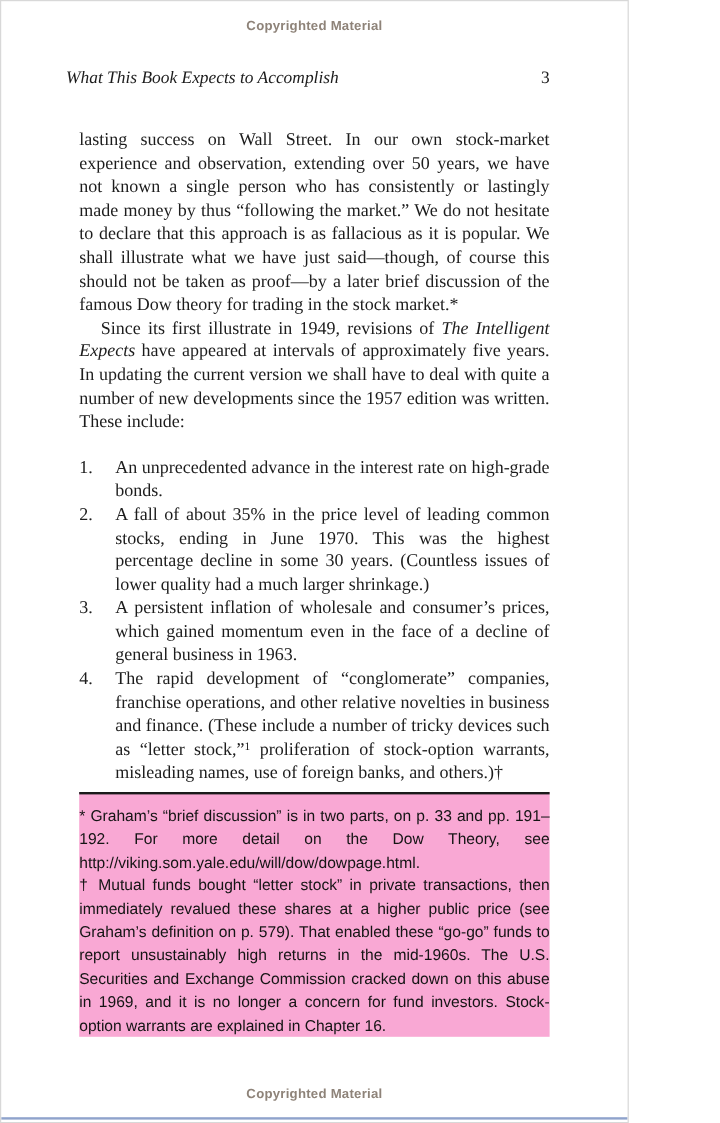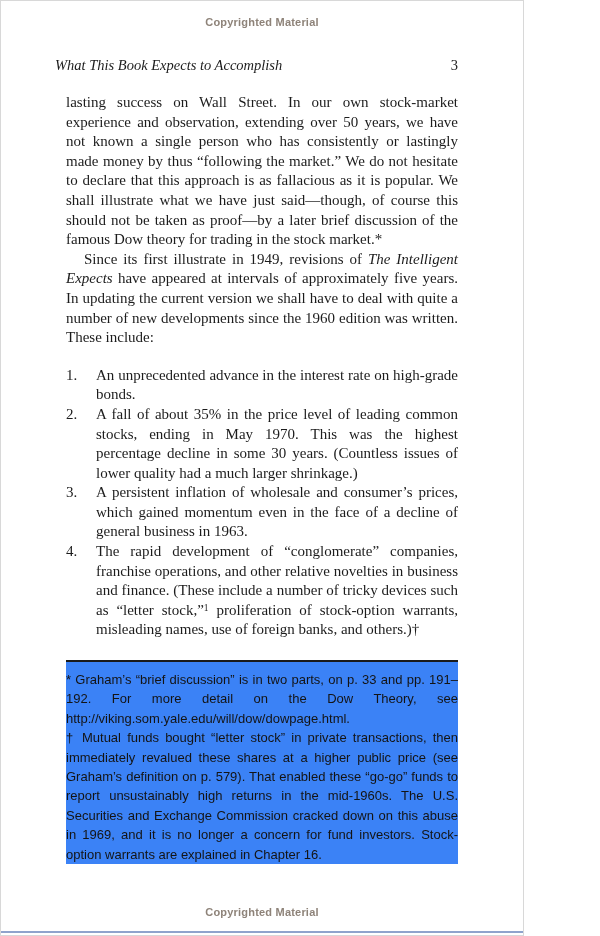--- a/index.html
+++ b/index.html
@@ -43,21 +43,21 @@
   .running-title { font-style: italic; }
   .page-number {
     position: absolute;
     right: 0;
     top: 0;
     font-style: normal;
   }
 
   .body-content {
     position: absolute;
-    top: 92px;
+    top: 107px;
     left: 65px;
     right: 65px;
     font-size: 15px;
     line-height: 19.6px;
     text-align: justify;
   }
   .para { margin: 0; }
   .para-indent { text-indent: 18px; }
 
   .numbered-list { margin-top: 18px; }
@@ -68,21 +68,21 @@
     font-size: 9.5px;
     line-height: 0;
     vertical-align: 4px;
   }
 
   .footnote-section {
     position: absolute;
     top: 659px;
     left: 65px;
     right: 65px;
-    background: #3b82f6;
+    background: #f9a8d4;
     font-family: "Liberation Sans", sans-serif;
     font-size: 13px;
     line-height: 19.4px;
     text-align: justify;
     color: #141414;
   }
   .footnote-rule {
     height: 0;
     border-top: 2px solid #1a1a1a;
     margin-bottom: 8px;
@@ -110,32 +110,32 @@
 
   <div class="running-header">
     <span class="running-title">What This Book Expects to Accomplish</span>
     <span class="page-number">3</span>
   </div>
 
   <div class="body-content">
 
     <p class="para">lasting success on Wall Street. In our own stock-market experience and observation, extending over 50 years, we have not known a single person who has consistently or lastingly made money by thus “following the market.” We do not hesitate to declare that this approach is as fallacious as it is popular. We shall illustrate what we have just said—though, of course this should not be taken as proof—by a later brief discussion of the famous Dow theory for trading in the stock market.*</p>
 
-    <p class="para para-indent"><span>Since its first illustrate in 1949, revisions of </span><i>The Intelligent Expects</i><span> have appeared at intervals of approximately five years. In updating the current version we shall have to deal with quite a number of new developments since the 1960 edition was written. These include:</span></p>
+    <p class="para para-indent"><span>Since its first illustrate in 1949, revisions of </span><i>The Intelligent Expects</i><span> have appeared at intervals of approximately five years. In updating the current version we shall have to deal with quite a number of new developments since the 1957 edition was written. These include:</span></p>
 
     <div class="numbered-list">
 
       <div class="list-row">
         <span class="list-num">1.</span>
         <span class="list-text">An unprecedented advance in the interest rate on high-grade bonds.</span>
       </div>
 
       <div class="list-row">
         <span class="list-num">2.</span>
-        <span class="list-text">A fall of about 35% in the price level of leading common stocks, ending in May 1970. This was the highest percentage decline in some 30 years. (Countless issues of lower quality had a much larger shrinkage.)</span>
+        <span class="list-text">A fall of about 35% in the price level of leading common stocks, ending in June 1970. This was the highest percentage decline in some 30 years. (Countless issues of lower quality had a much larger shrinkage.)</span>
       </div>
 
       <div class="list-row">
         <span class="list-num">3.</span>
         <span class="list-text">A persistent inflation of wholesale and consumer’s prices, which gained momentum even in the face of a decline of general business in 1963.</span>
       </div>
 
       <div class="list-row">
         <span class="list-num">4.</span>
         <span class="list-text"><span>The rapid development of “conglomerate” companies, franchise operations, and other relative novelties in business and finance. (These include a number of tricky devices such as “letter stock,”</span><sup>1</sup><span> proliferation of stock-option warrants, misleading names, use of foreign banks, and others.)†</span></span>

